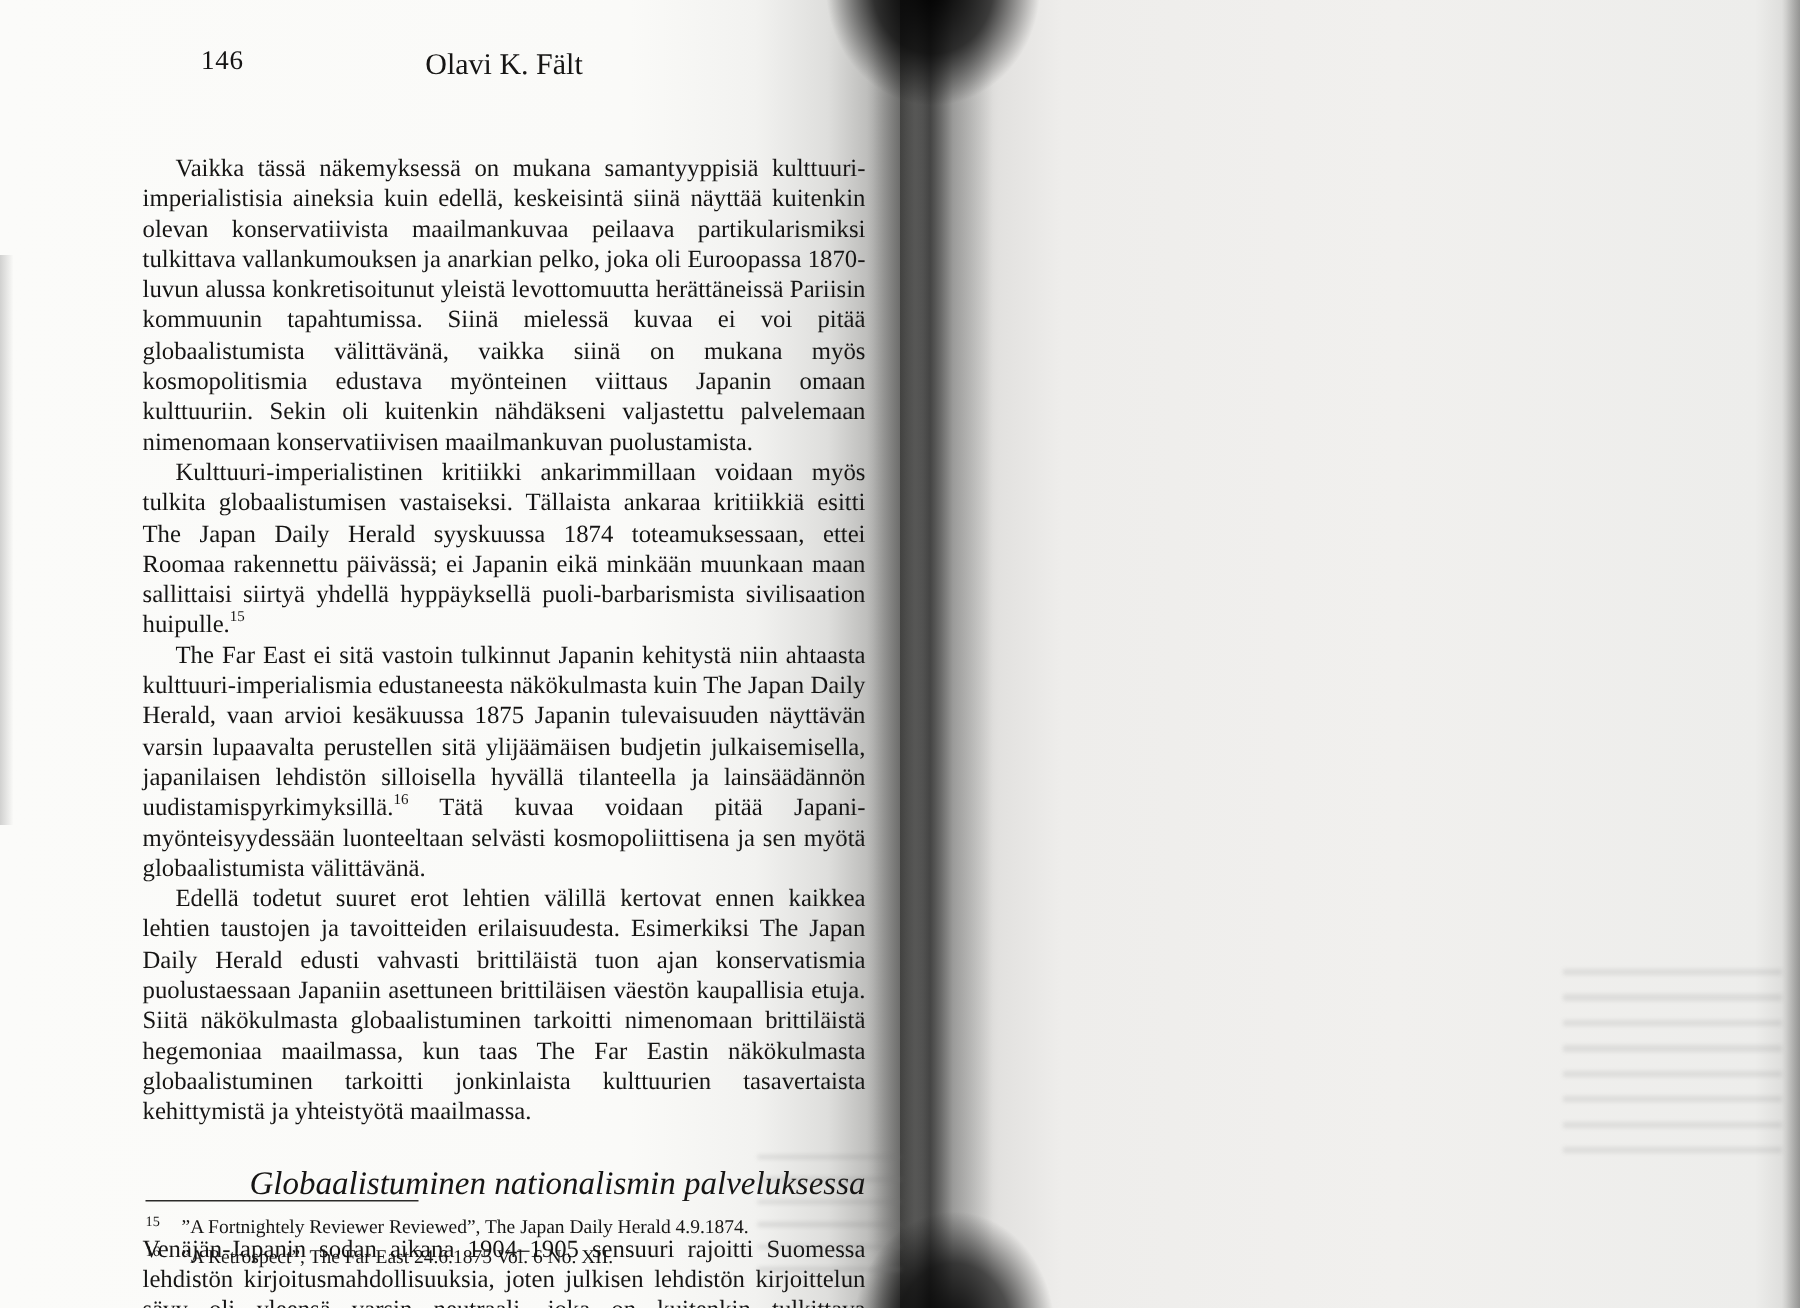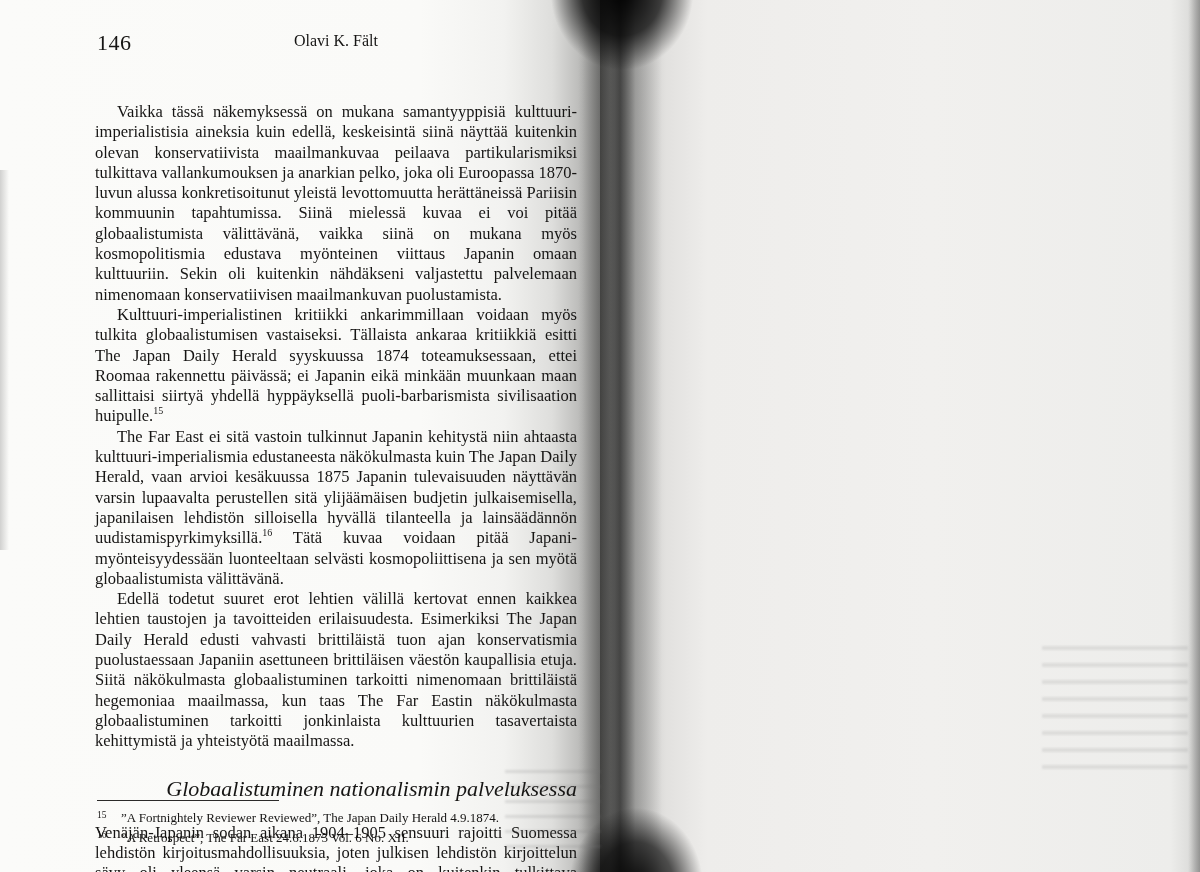--- a/index.html
+++ b/index.html
@@ -50,23 +50,23 @@
   }
   .ghost-right{
     left:1042px;top:646px;width:146px;height:132px;opacity:.45;
     background:repeating-linear-gradient(180deg,rgba(125,125,125,.36) 0 4px,rgba(0,0,0,0) 4px 17px);
   }
 
   
   .text-col{position:absolute;top:0;width:482px;}
   .text-left{left:95px;}
 
-  .pageno{position:absolute;font-size:22px;letter-spacing:.5px;}
+  .pageno{position:absolute;font-size:18px;letter-spacing:.5px;margin-left:37px;}
   .pageno-left{top:30px;left:2px;}
-  .running-header{position:absolute;top:32px;left:0;right:0;text-align:center;font-size:16px;}
+  .running-header{position:absolute;top:32px;left:0;right:0;text-align:center;font-size:20px;}
 
   .body-text{position:absolute;top:102px;left:0;right:0;font-size:16.5px;line-height:20.3px;text-align:justify;}
   .body-text p{margin:0;hyphens:manual;}
   .body-text p.indent{text-indent:22px;}
   .body-text sup{font-size:10px;line-height:0;position:relative;top:-1px;}
   h2.section-heading{
     font-size:22px;font-weight:normal;font-style:italic;
     margin:27px 0 24px 14px;text-align:right;text-indent:0;
   }
 

